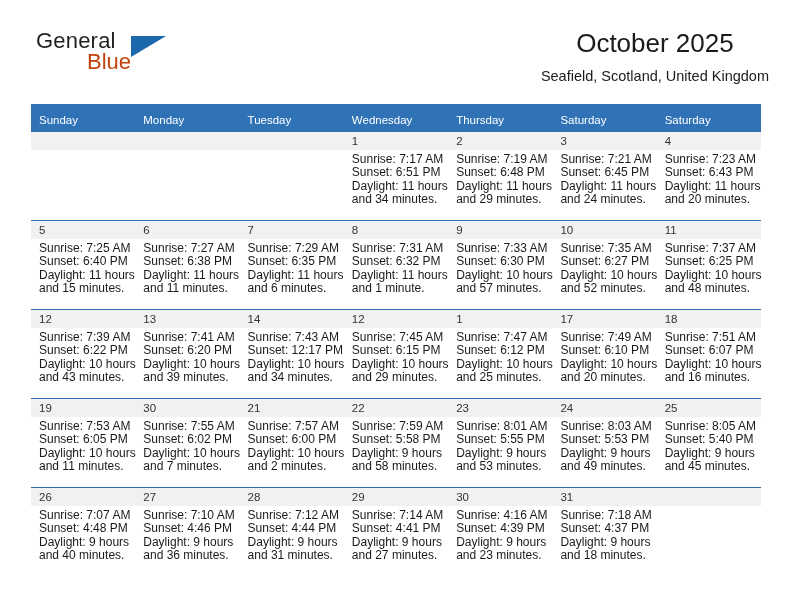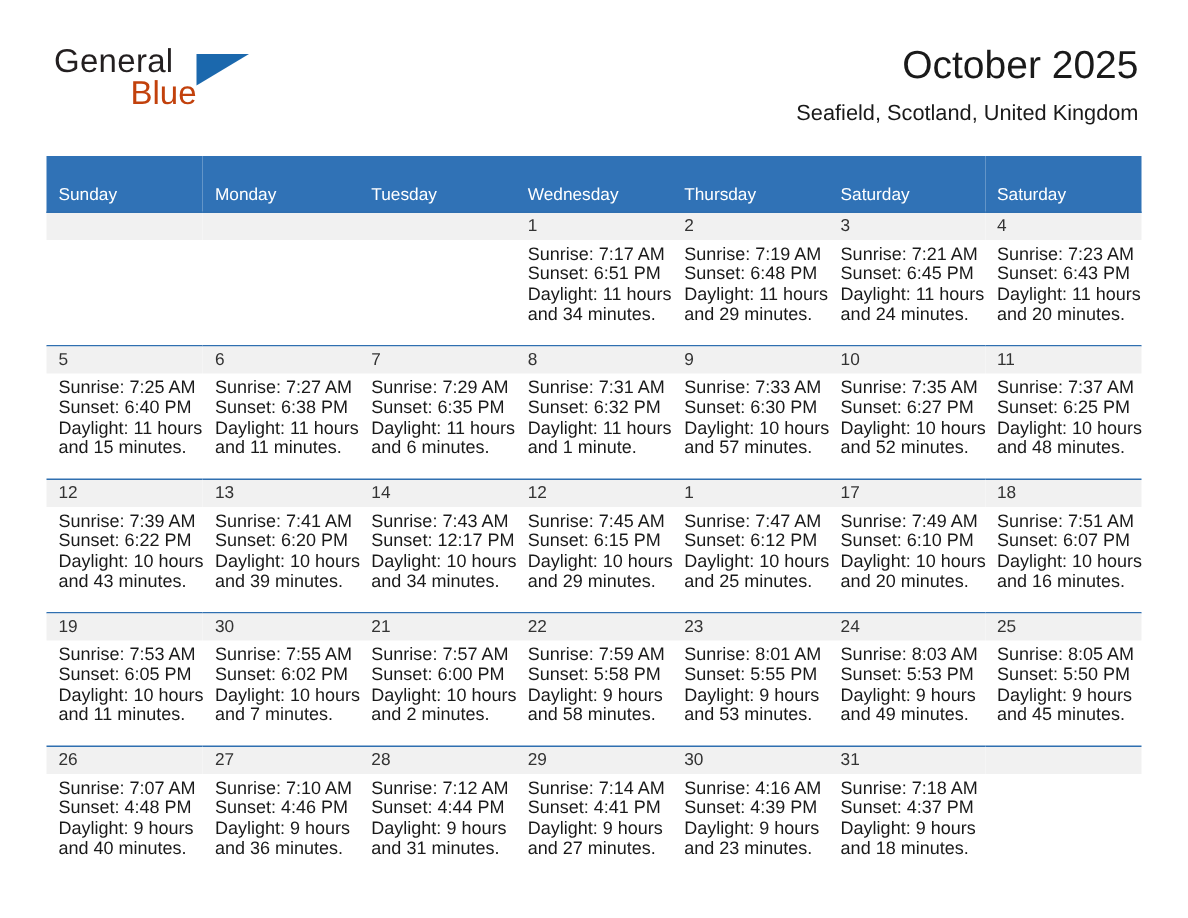--- a/index.html
+++ b/index.html
@@ -58,23 +58,23 @@
     position: absolute;
     left: 95px;
     top: 8px;
     width: 0;
     height: 0;
     border-top: 21px solid #1b68ad;
     border-right: 35px solid transparent;
   }
   .title-block {
     position: absolute;
-    right: 33px;
+    right: 23px;
     top: 28px;
-    text-align: right;
+    text-align: center;
   }
   .cal-title {
     font-size: 26px;
     color: #1a1a1a;
     line-height: 30px;
     font-weight: normal;
     margin: 0;
     font-family: "Liberation Sans", sans-serif;
   }
   .cal-subtitle {
@@ -93,21 +93,21 @@
     width: 730px;
     border-collapse: collapse;
     table-layout: fixed;
   }
   .calendar th {
     background: #3072b6;
     color: #ffffff;
     font-size: 11.5px;
     font-weight: normal;
     text-align: left;
-    padding: 19px 0 5px 8px;
+    padding: 9px 0 5px 8px;
     height: 13px;
     border: none;
     font-family: "Liberation Sans", sans-serif;
   }
   .calendar td {
     vertical-align: top;
     padding: 0;
     width: 104.28px;
     height: 88px;
     border-top: 1px solid #2f6fb0;
@@ -477,21 +477,21 @@
                 <div>Daylight: 9 hours</div>
                 <div>and 49 minutes.</div>
               </div>
             </div>
           </td>
           <td>
             <div class="daycell">
               <div class="daynum-strip">25</div>
               <div class="dayinfo">
                 <div>Sunrise: 8:05 AM</div>
-                <div>Sunset: 5:50 PM</div>
+                <div>Sunset: 5:40 PM</div>
                 <div>Daylight: 9 hours</div>
                 <div>and 45 minutes.</div>
               </div>
             </div>
           </td>
         </tr>
         <tr class="week-row">
           <td>
             <div class="daycell">
               <div class="daynum-strip">26</div>

